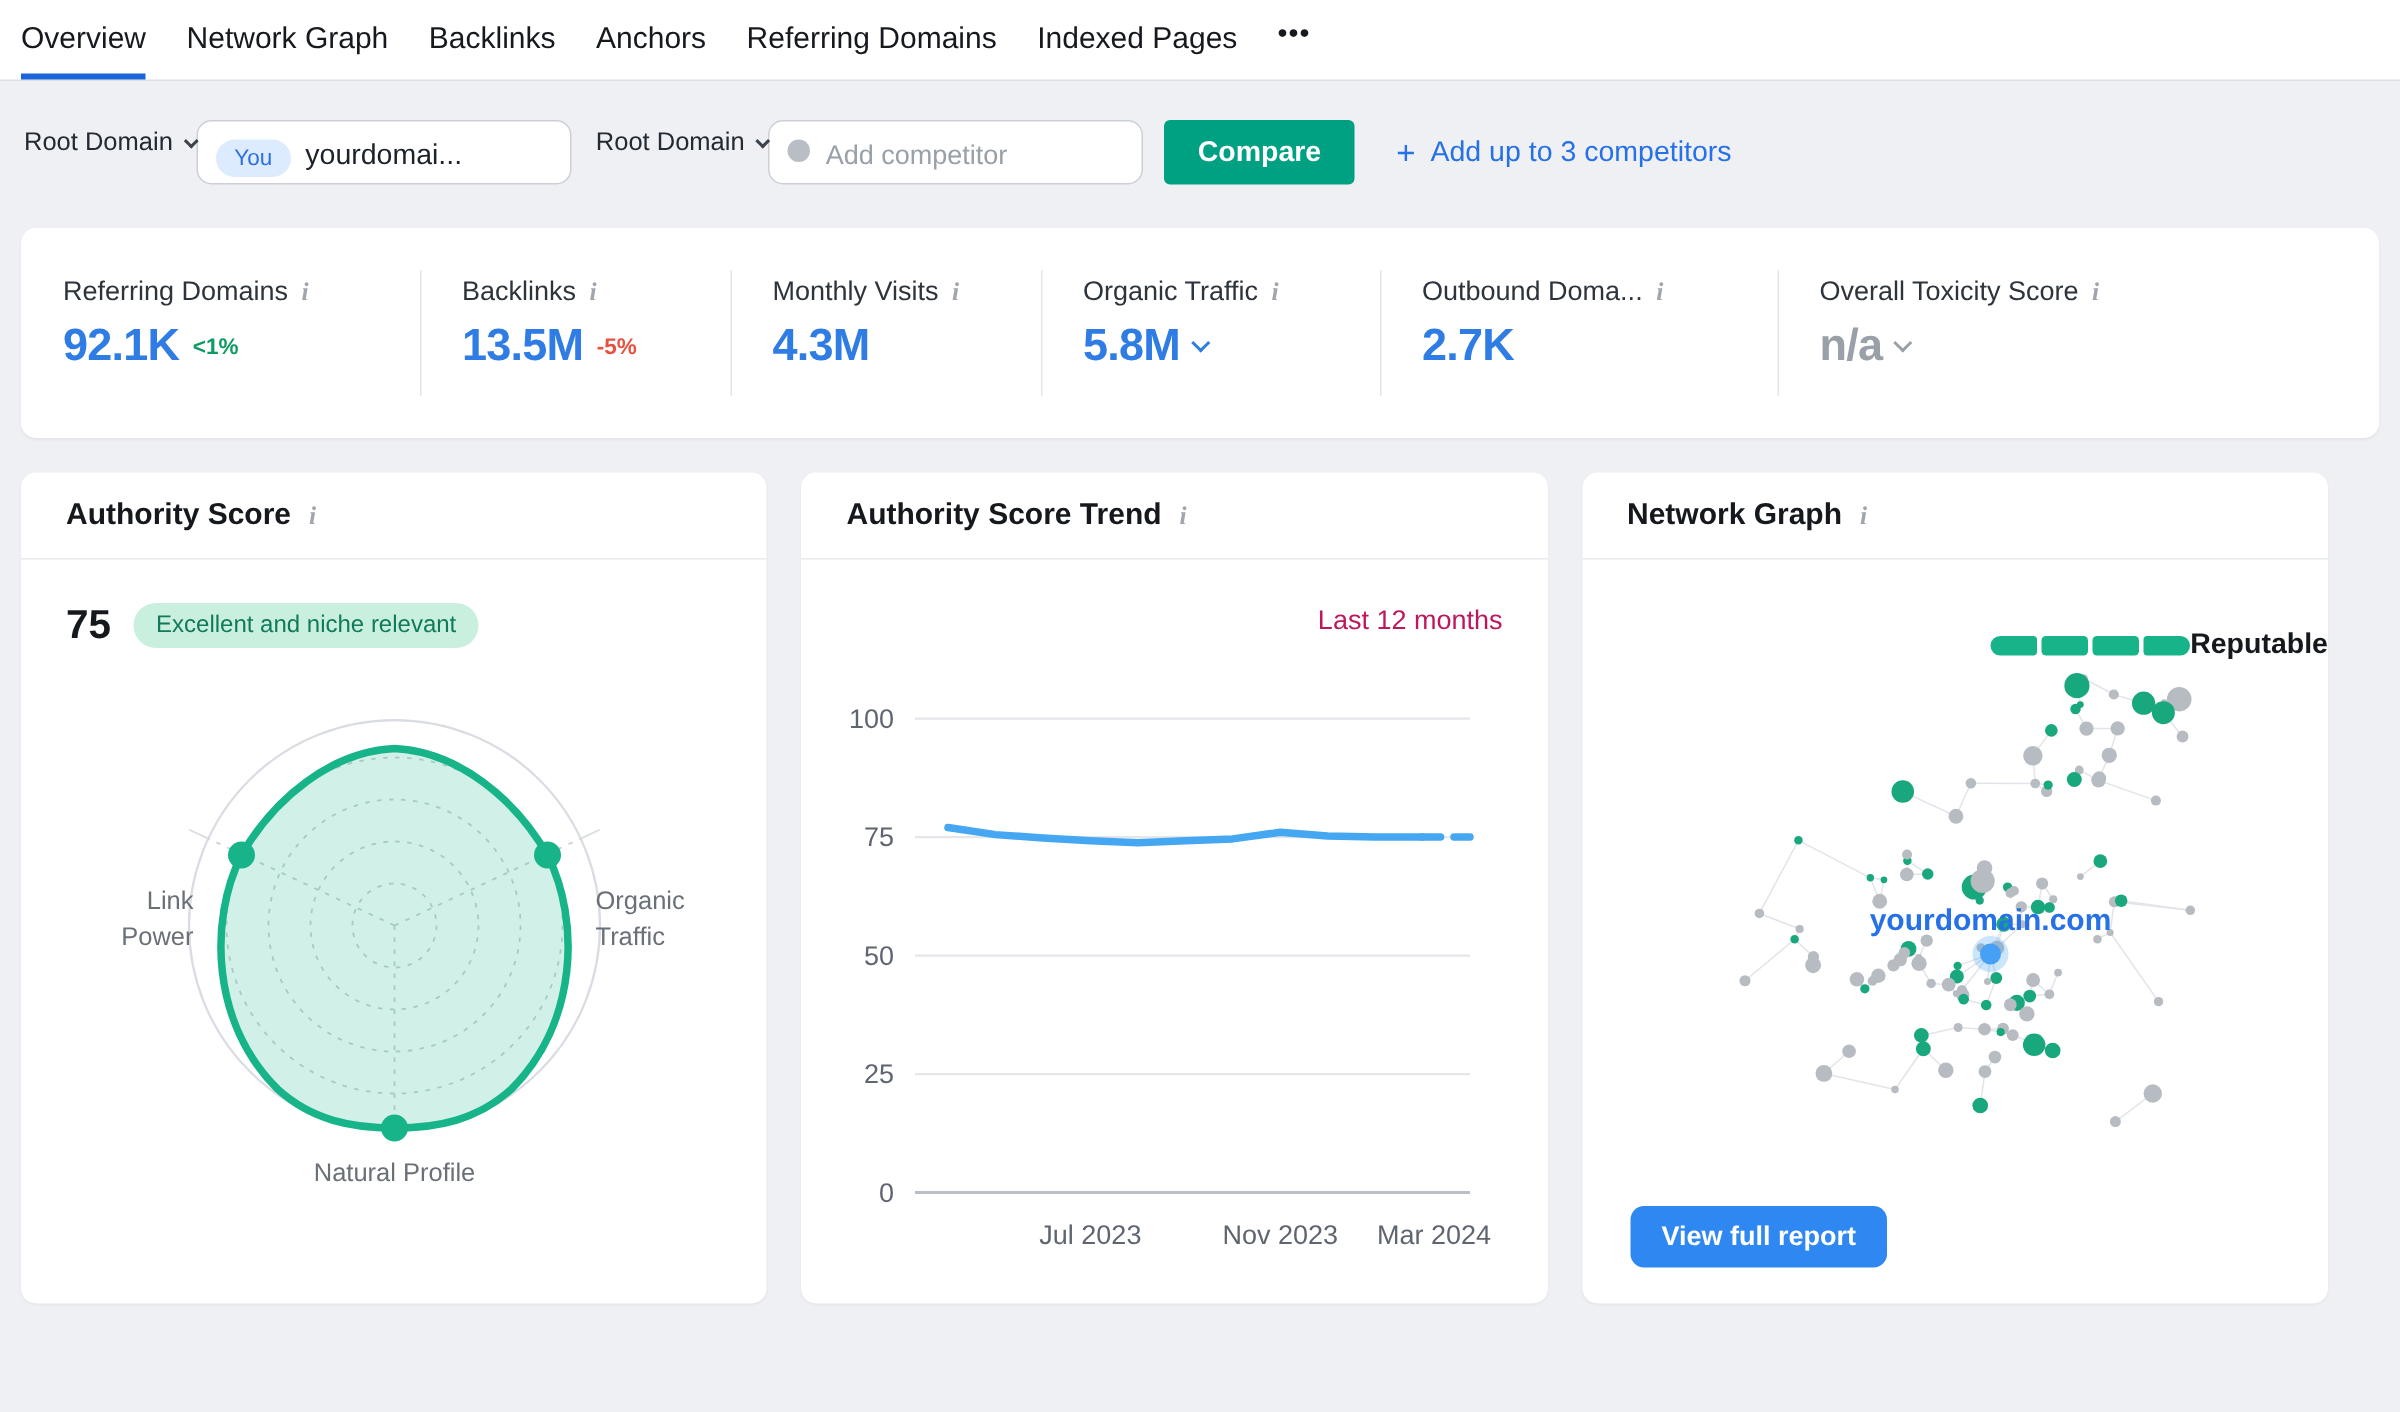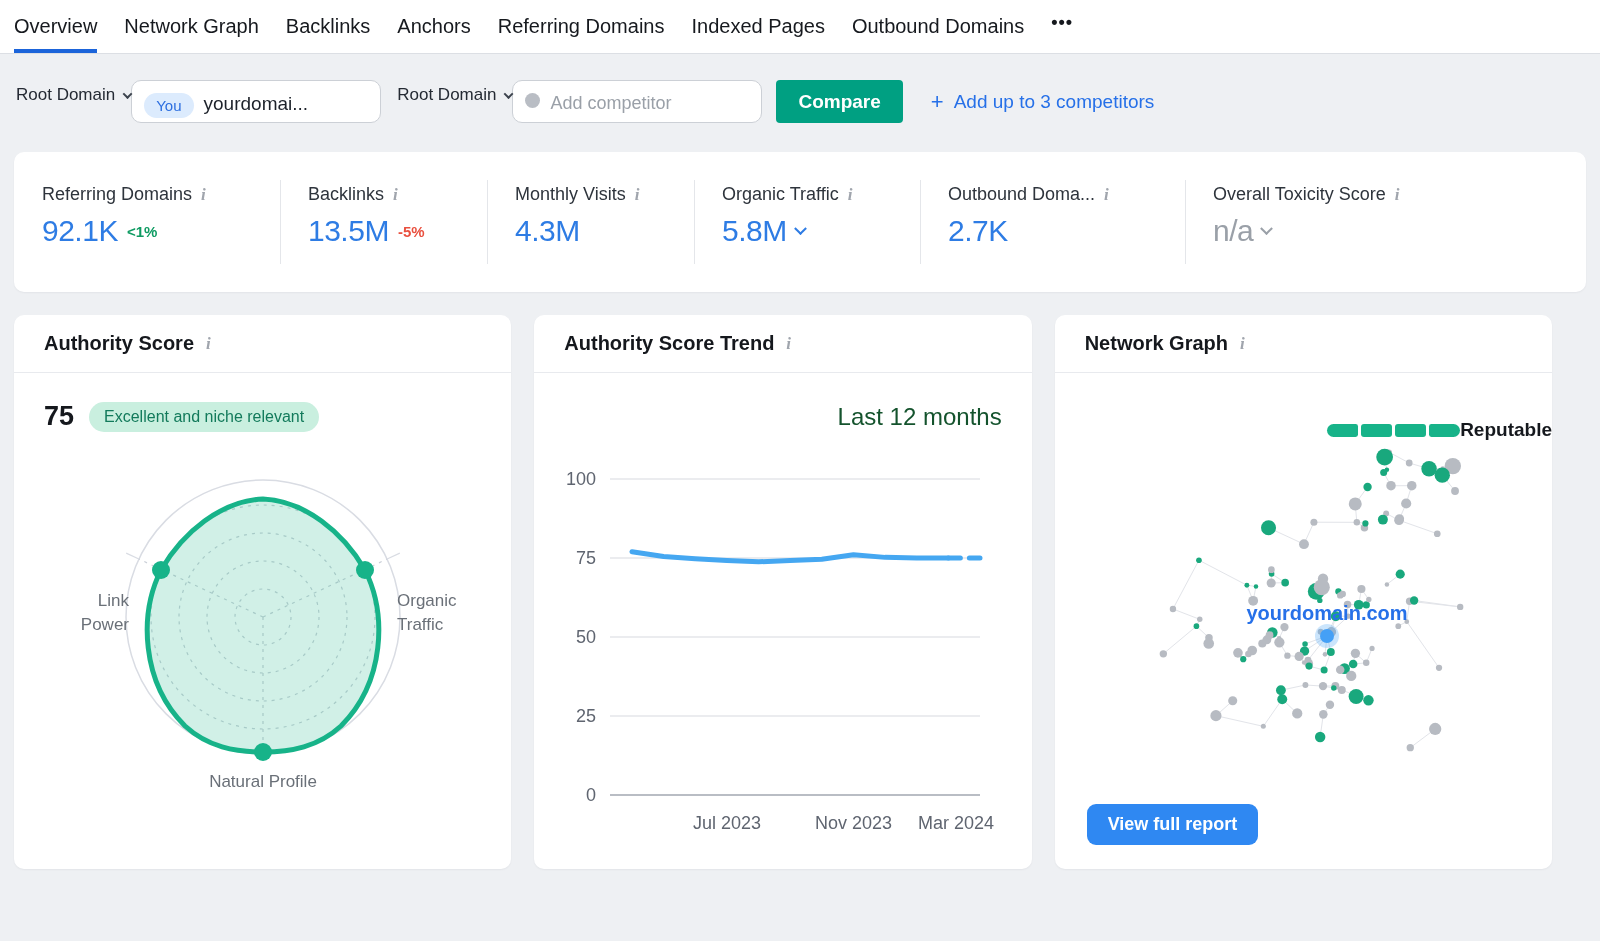--- a/index.html
+++ b/index.html
@@ -61,21 +61,21 @@
   .metric:last-child { flex:1 1 auto; }
   .metric:not(:first-child)::before {
     content:''; position:absolute; left:0; top:28px; bottom:28px; width:1px; background:#e4e6ea;
   }
   .metric-label { font-size:18px; color:#2e343c; display:flex; align-items:baseline; gap:9px; white-space:nowrap; }
   .info-i {
     font-family:"Liberation Serif", serif; font-style:italic; font-weight:bold;
     color:#a0a5ad; font-size:17px; cursor:pointer;
   }
   .metric-vrow { display:flex; align-items:center; gap:9px; margin-top:9px; cursor:default; }
-  .metric-value { font-size:30px; font-weight:normal; color:#2e7ce4; letter-spacing:-.5px; }
+  .metric-value { font-size:30px; font-weight:bold; color:#2e7ce4; letter-spacing:-.5px; }
   .metric-value.muted { color:#9aa0a8; }
   .delta { font-size:15px; font-weight:bold; }
   .delta.green { color:#0e9b62; }
   .delta.red { color:#e9503f; }
   .vchev { width:9px; height:9px; border-right:2.5px solid #2e7ce4; border-bottom:2.5px solid #2e7ce4;
     display:inline-block; transform:rotate(45deg) translate(-2px,-2px); cursor:pointer; }
   .vchev.muted { border-color:#9aa0a8; }
   
   .cards { display:flex; gap:23px; margin:23px 48px 0 14px;border-radius:12px; }
   .card {
@@ -86,21 +86,21 @@
     height:58px; display:flex; align-items:center; gap:12px; padding:0 30px;
     border-bottom:1px solid #e8eaee;
   }
   .card-title { font-size:20px; font-weight:bold; color:#15181d; }
   
   .score-row { display:flex; align-items:center; gap:15px; margin:28px 0 0 30px; }
   .score-num { font-size:27px; font-weight:bold; color:#15181d; }
   .score-badge { background:#c9efdf; color:#127a5b; font-size:16px; padding:6px 15px; border-radius:16px; }
   .radar-wrap { margin:12px auto 0; width:440px; }
   
-  .period { position:absolute; top:88px; right:30px; font-size:24px; color:#14532d; }
+  .period { position:absolute; top:88px; right:30px; font-size:18px; color:#be185d; }
   .trend-svg { position:absolute; left:12px; top:58px; }
   
   .rating-row { display:flex; align-items:center; margin:46px 0 0 32px;justify-content:flex-end; }
   .segs { display:flex; gap:3px; }
   .seg { width:31px; height:13px; background:#17b389; border-radius:3px; }
   .seg:first-child { border-radius:8px 3px 3px 8px; }
   .seg:last-child { border-radius:3px 8px 8px 3px; }
   .rating-label { font-size:19px; font-weight:bold; color:#15181d; }
   .net-svg { position:absolute; left:0; top:116px; }
   .view-btn {
@@ -113,21 +113,20 @@
 </head>
 <body>
 
 <nav class="topnav" id="tabbar">
     <div class="tab active">Overview</div>
     <div class="tab">Network Graph</div>
     <div class="tab">Backlinks</div>
     <div class="tab">Anchors</div>
     <div class="tab">Referring Domains</div>
     <div class="tab">Indexed Pages</div>
-    <div class="tab">Outbound Domains</div>
     <div class="tab more">•••</div>
   </nav>
 
 <div class="filters">
   <div class="fcol">
     <div class="flabel">
       <span>Root Domain</span>
       <span class="chev"></span>
     </div>
     <div class="finput">

